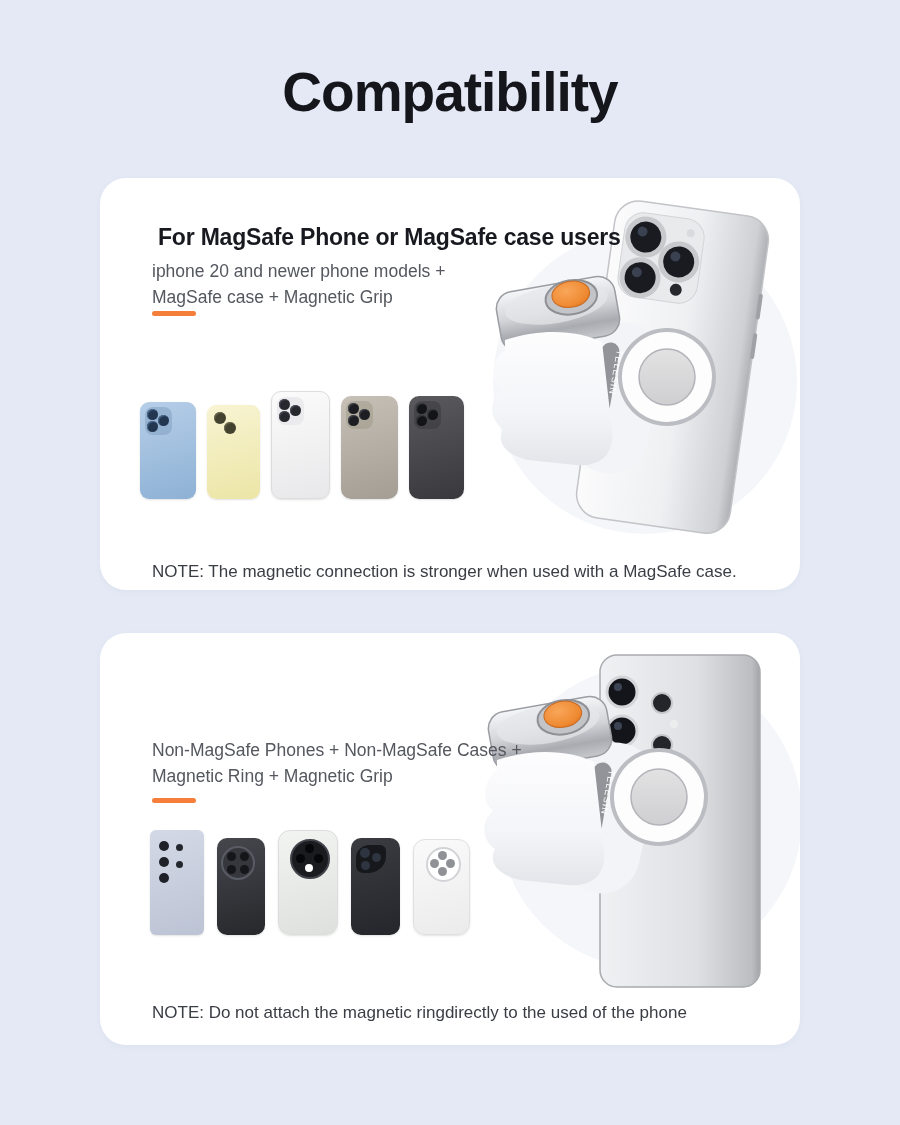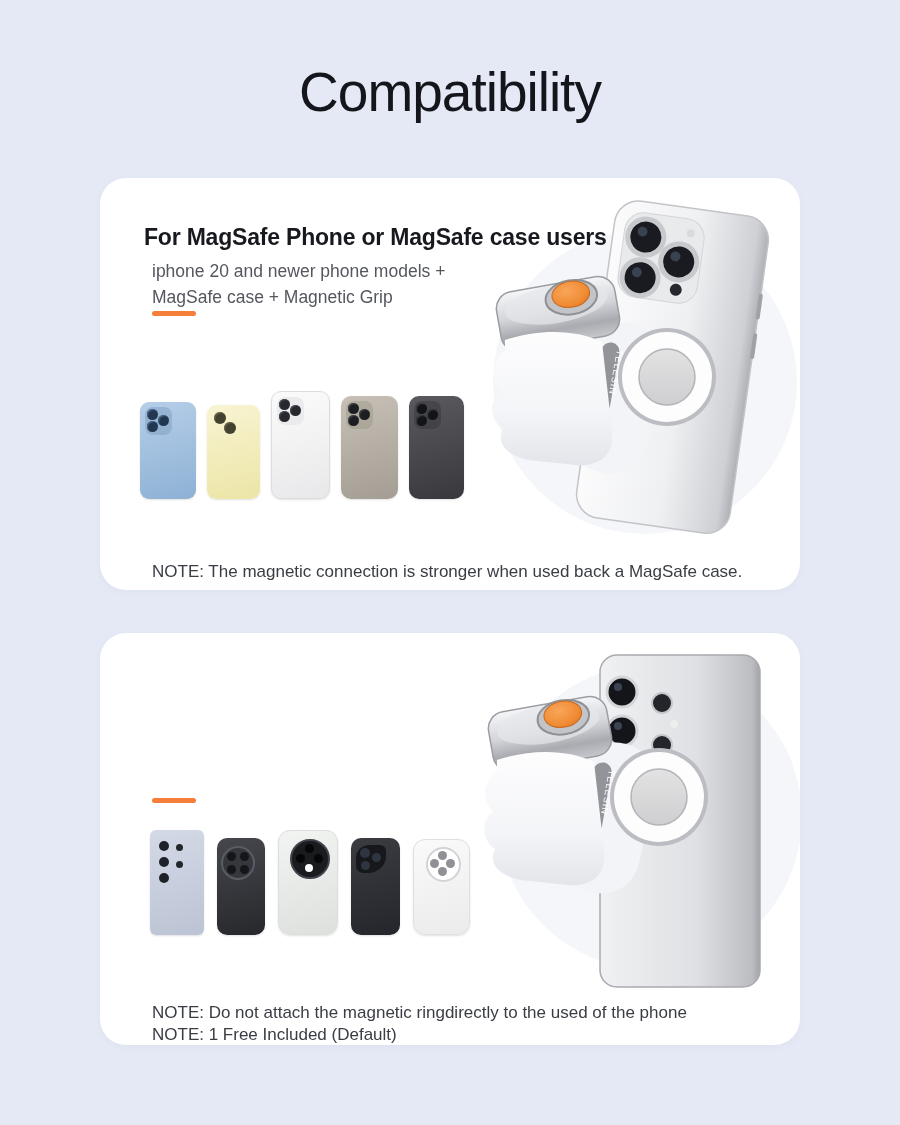--- a/index.html
+++ b/index.html
@@ -3,31 +3,31 @@
 <meta charset="utf-8">
 <style>
   html,body{margin:0;padding:0;}
   body{
     width:900px;height:1125px;position:relative;overflow:hidden;
     background:#e4e9f5;
     font-family:"Liberation Sans", sans-serif;
   }
   .page-title{
     position:absolute;top:60px;left:0;width:900px;text-align:center;
-    font-size:55px;font-weight:normal;color:#14161b;letter-spacing:-1px;
+    font-size:55px;font-weight:bold;color:#14161b;letter-spacing:-1px;
   }
   .card{
     position:absolute;left:100px;width:700px;height:412px;
     background:#ffffff;border-radius:26px;overflow:hidden;
     box-shadow:0 2px 6px rgba(120,130,160,0.06);
   }
   .card.c1{top:178px;}
   .card.c2{top:633px;}
   .card-heading{
-    position:absolute;left:44px;top:27px;
+    position:absolute;left:58px;top:27px;
     font-size:23px;font-weight:bold;color:#17191f;
     white-space:pre-line;line-height:27px;letter-spacing:-0.2px;
   }
   .card-desc{
     position:absolute;left:52px;
     font-size:17.5px;color:#54575e;line-height:26px;white-space:pre-line;
   }
   .c1 .card-desc{top:62px;}
   .c2 .card-desc{top:86px;}
   .divider{
@@ -194,21 +194,21 @@
     </div>
     <div class="ph dark">
       <div class="pmod">
         <span class="lens l1"></span>
           <span class="lens l2"></span>
           <span class="lens l3"></span>
       </div>
     </div>
   </div>
 
-  <p class="note note1">NOTE: The magnetic connection is stronger when used back a MagSafe case.</p>
+  <p class="note note1">NOTE: The magnetic connection is stronger when used with a MagSafe case.</p>
 </section>
 
 <section class="card c2">
 
   <div class="product">
     <svg width="340" height="390" viewBox="0 0 340 390">
       <defs>
         <linearGradient id="ph2" x1="0" y1="0" x2="1" y2="0">
           <stop offset="0" stop-color="#f0f1f3"></stop>
             <stop offset=".6" stop-color="#dfe0e3"></stop>
@@ -264,20 +264,22 @@
           <rect x="38" y="92" width="120" height="60" rx="17" fill="url(#cap2)" stroke="#9b9da3" stroke-width="1.5"></rect>
           <ellipse cx="98" cy="112" rx="52" ry="19" fill="#e6e7ea" opacity="0.7"></ellipse>
           <ellipse cx="114" cy="108" rx="26" ry="17" fill="#c2c4c8" stroke="#8e9095" stroke-width="2"></ellipse>
           <ellipse cx="114" cy="105" rx="19" ry="13" fill="url(#org2)" stroke="#c96a22" stroke-width="1"></ellipse>
         </g>
         <path d="M45,148 C80,136 118,138 142,150 L152,238 C155,262 140,275 116,273 L68,268 C46,263 36,251 43,237 C29,227 29,209 41,199 C29,189 31,169 45,158 Z" fill="url(#grip2)"></path>
       </g>
     </svg>
   </div>
 
+  <p class="card-desc">Non-MagSafe Phones + Non-MagSafe Cases +
+Magnetic Ring + Magnetic Grip</p>
   <div class="divider"></div>
 
   <div class="phone-row">
     <div class="ph galaxy">
       <span class="dotcol" style="left:9px;top:11px;"></span>
       <span class="dotcol" style="left:9px;top:27px;"></span>
       <span class="dotcol" style="left:9px;top:43px;"></span>
       <span class="mdot" style="left:26px;top:14px;width:7px;height:7px;background:#23262c;"></span>
       <span class="mdot" style="left:26px;top:31px;width:7px;height:7px;background:#23262c;"></span>
     </div>
@@ -308,14 +310,13 @@
       <div class="circ">
         <span class="mdot" style="left:10px;top:2px;width:9px;height:9px;background:#8f9196;"></span>
         <span class="mdot" style="left:2px;top:10px;width:9px;height:9px;background:#8f9196;"></span>
         <span class="mdot" style="left:18px;top:10px;width:9px;height:9px;background:#8f9196;"></span>
         <span class="mdot" style="left:10px;top:18px;width:9px;height:9px;background:#8f9196;"></span>
       </div>
     </div>
   </div>
 
   <p class="note note1">NOTE: Do not attach the magnetic ringdirectly to the used of the phone</p>
-  <p class="note note2">NOTE: 1 Free Included (Default)</p>
 </section>
 
 </body></html>

